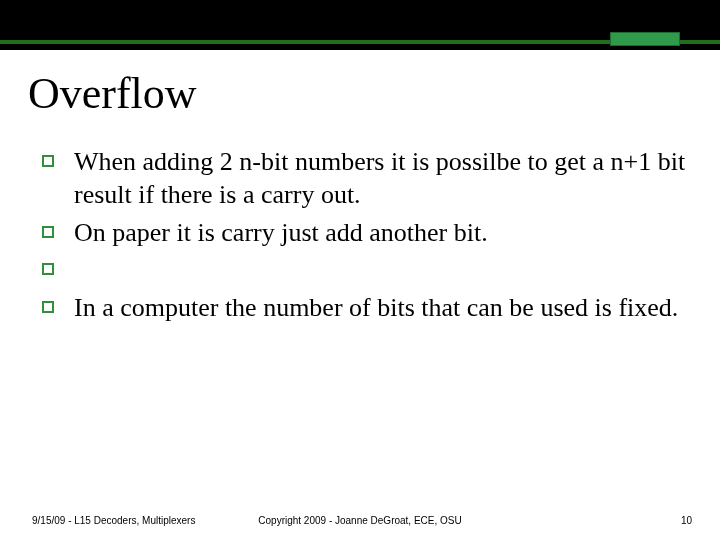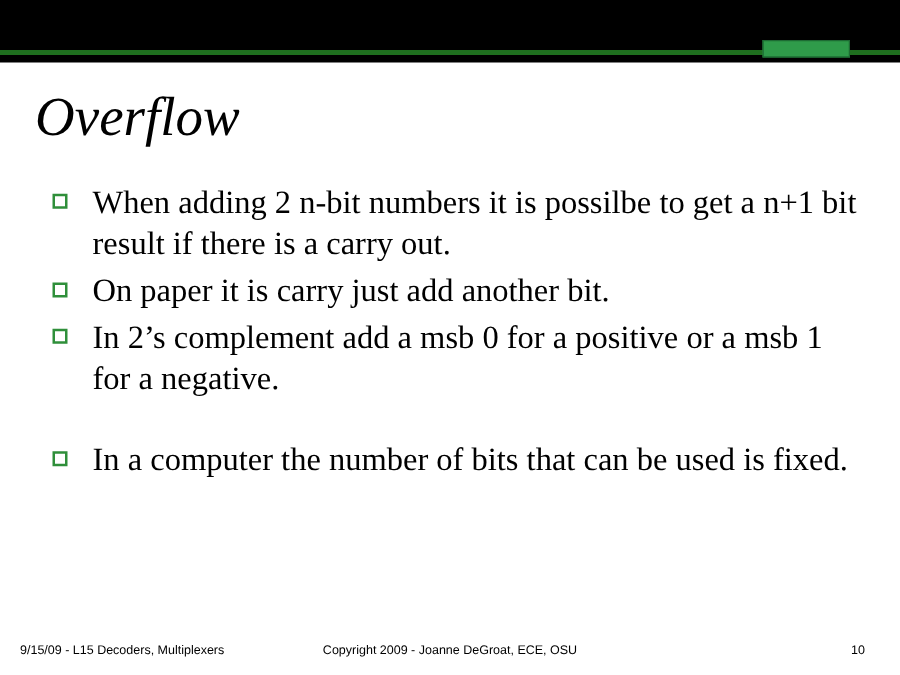--- a/index.html
+++ b/index.html
@@ -2,27 +2,27 @@
 <html><head>
 <meta charset="utf-8">
 <style>
   * { margin: 0; padding: 0; box-sizing: border-box; }
   html, body { width: 720px; height: 540px; font-family: "Times New Roman", Times, serif; background: #fff; color: #000; }
   .slide { width: 720px; height: 540px; position: relative; padding: 0; }
   .topbar { position: relative; width: 100%; height: 50px; background: #000; }
   .green-line { position: absolute; left: 0; right: 0; bottom: 6px; height: 4px; background: #1f6f1f; }
   .accent-box { position: absolute; right: 40px; bottom: 4px; width: 70px; height: 14px; background: #2f9b4a; border: 1px solid #1d6b33; }
   .content { padding: 18px 28px 0 28px; }
-  .title { font-size: 44px; font-weight: 400; margin-bottom: 26px; font-style: italic; }
+  .title { font-size: 44px; font-weight: 400; margin-bottom: 26px; }
   .bullets { list-style: none; font-size: 26px; line-height: 1.28; }
   .bullets li { position: relative; padding-left: 46px; margin-bottom: 4px; font-family: Liberation Serif, serif; }
-  .bullets li.gap { margin-top: 32px; }
+  .bullets li.gap { margin-top: 42px; }
   .sq { position: absolute; left: 14px; top: 10px; width: 12px; height: 12px; border: 2px solid #2f8f3a; background: transparent; }
   .footer { position: absolute; left: 0; right: 0; bottom: 14px; font-family: Arial, Helvetica, sans-serif; font-size: 10px; color: #000; }
-  .footer .left { position: absolute; left: 16px; bottom: 0; max-width: 180px; }
+  .footer .left { position: absolute; left: 32px; bottom: 0; max-width: 180px; }
   .footer .center { position: absolute; left: 50%; bottom: 0; transform: translateX(-50%); white-space: nowrap; }
   .footer .right { position: absolute; right: 28px; bottom: 0; }
 </style>
 </head>
 <body>
 
 <div class="slide">
   <div class="topbar">
     <div class="green-line"></div>
     <div class="accent-box"></div>
@@ -35,21 +35,20 @@
       <li>
         <span class="sq"></span>
         <span>When adding 2 n-bit numbers it is possilbe to get a n+1 bit result if there is a carry out.</span>
       </li>
       <li>
         <span class="sq"></span>
         <span>On paper it is carry just add another bit.</span>
       </li>
       <li>
         <span class="sq"></span>
-        <span>In 2’s complement add a msb 0 for a positive or a msb 1 for a negative.</span>
       </li>
       <li class="gap">
         <span class="sq"></span>
         <span>In a computer the number of bits that can be used is fixed.</span>
       </li>
     </ul>
   </div>
 
   <div class="footer">
     <div class="left">9/15/09 - L15 Decoders, Multiplexers</div>

